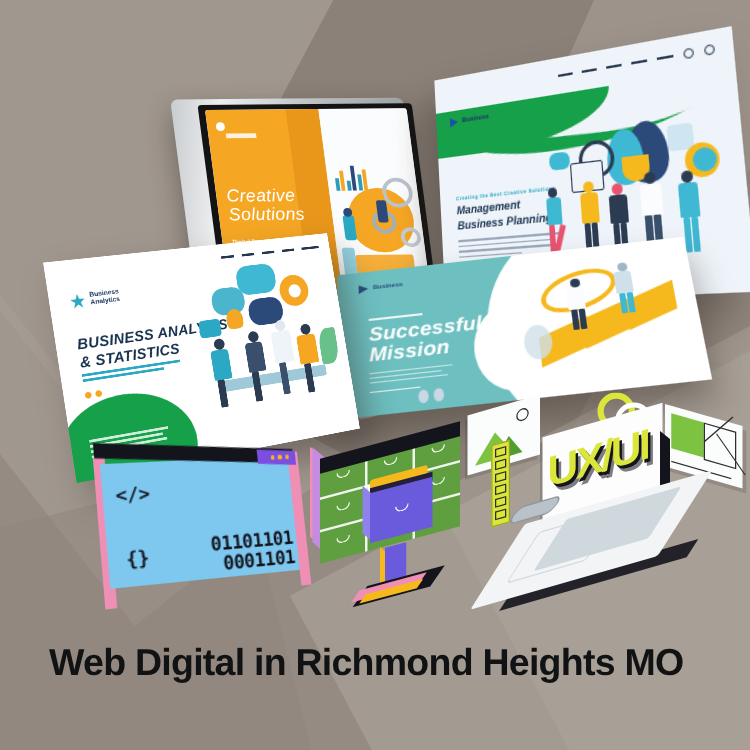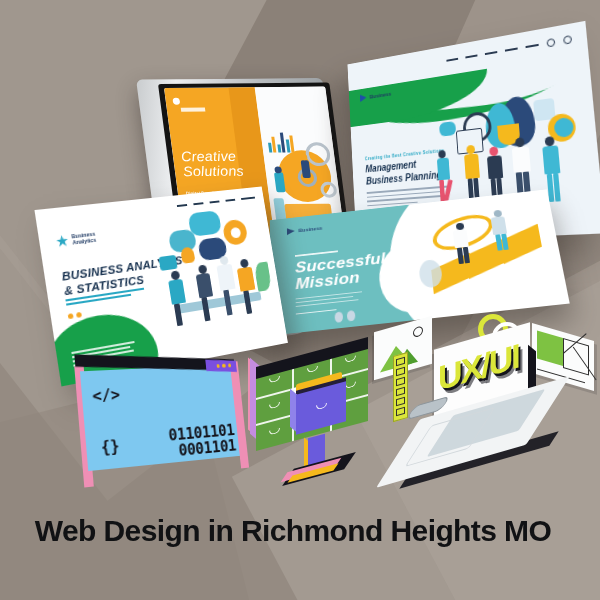--- a/index.html
+++ b/index.html
@@ -602,16 +602,16 @@
     <div class="lp-screen-edge"></div>
     <div class="uxui-tx">UX/UI</div>
     <div class="lp-shadow"></div>
     <div class="lp-base"></div>
     <div class="lp-keys"></div>
     <div class="lp-trackpad"></div>
     <div class="pill"></div>
   </div>
 
   <div id="title">
-    <span>Web Design in Richmond Heights MO</span>
+    <span>Web Digital in Richmond Heights MO</span>
   </div>
 
 </div>
 
 </body></html>

